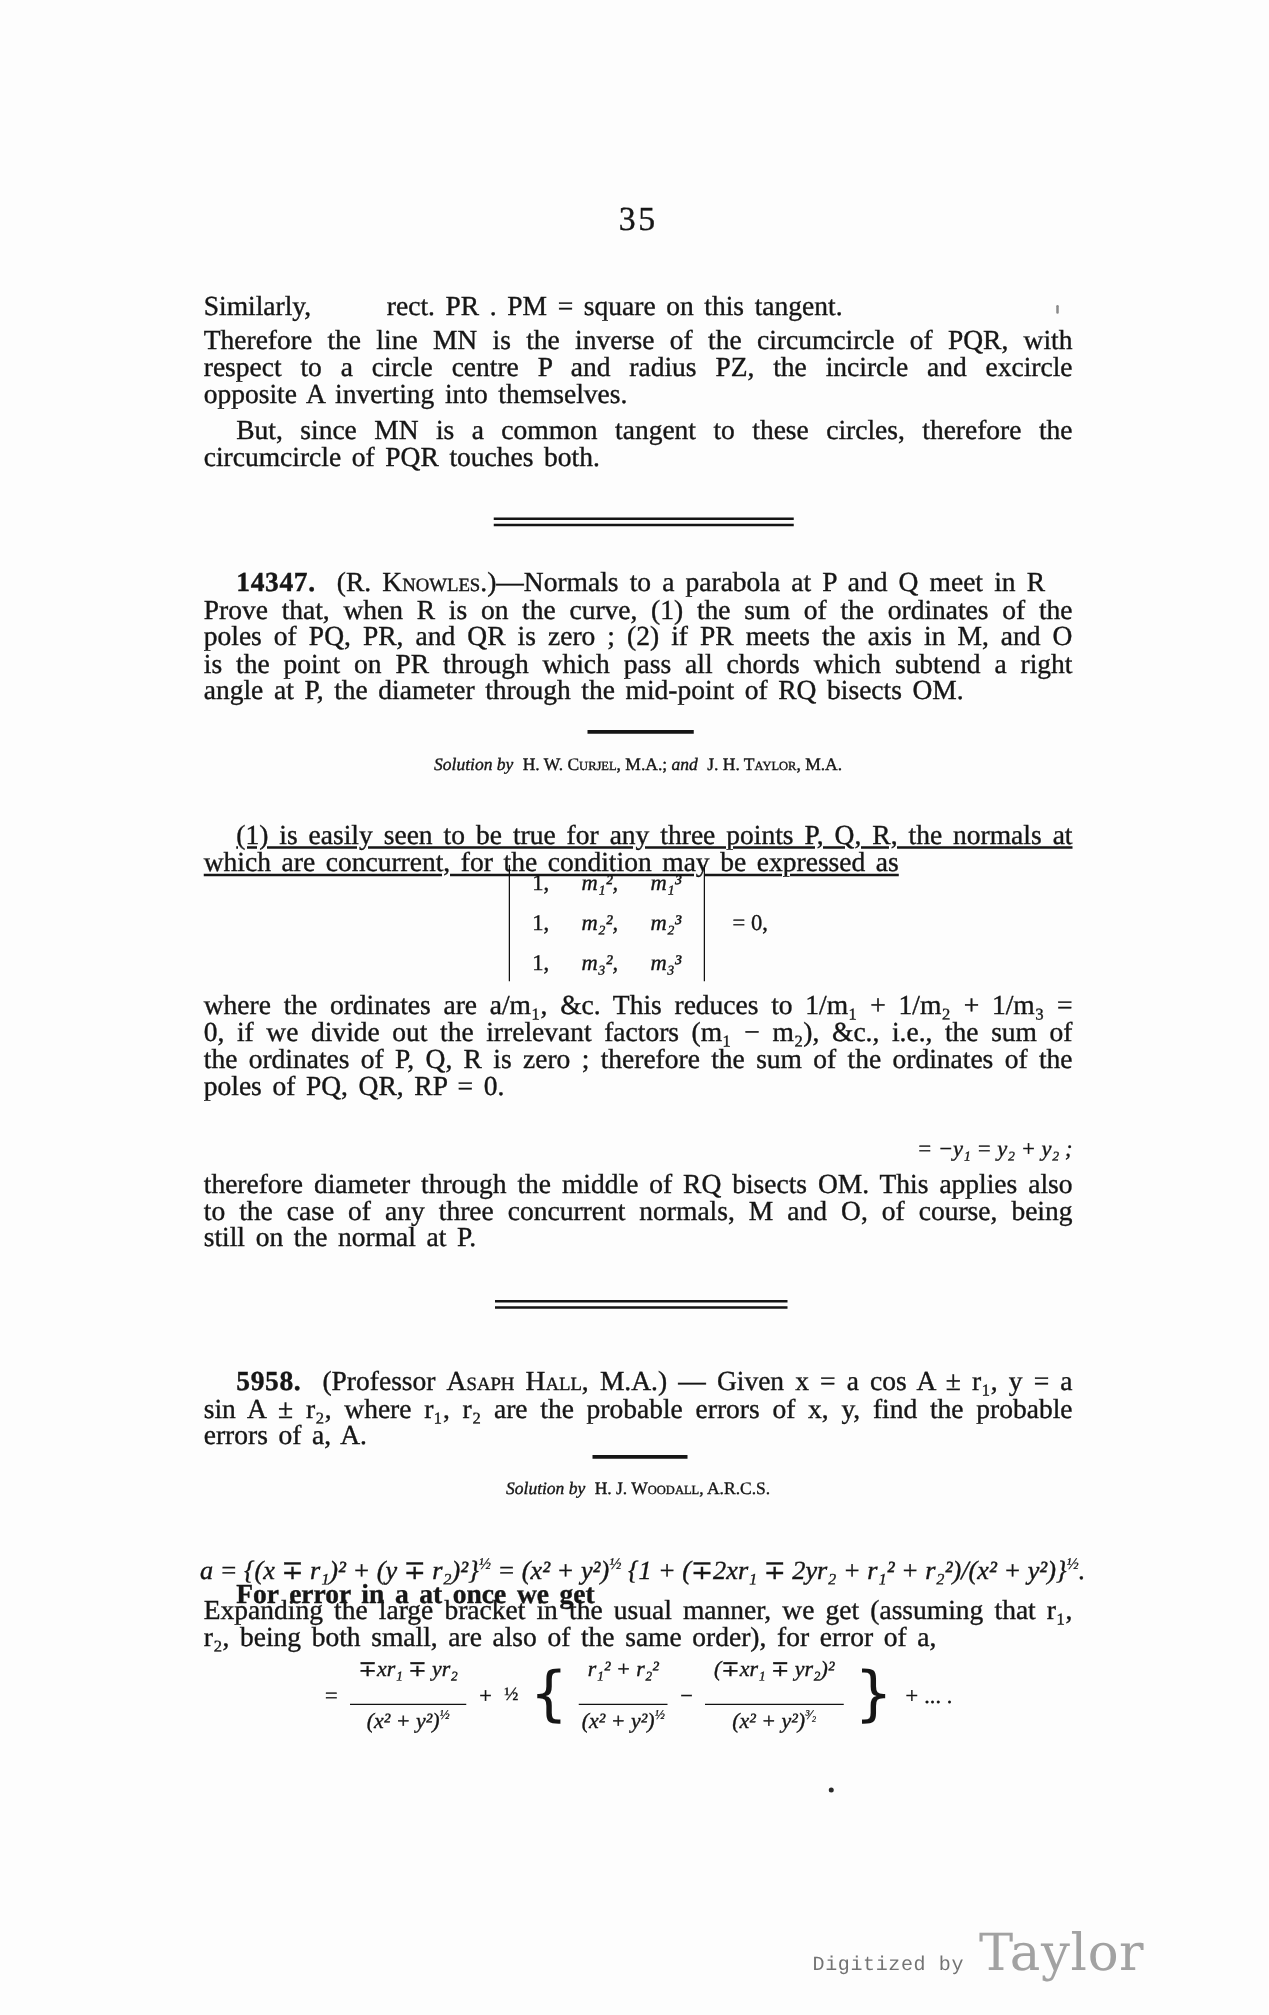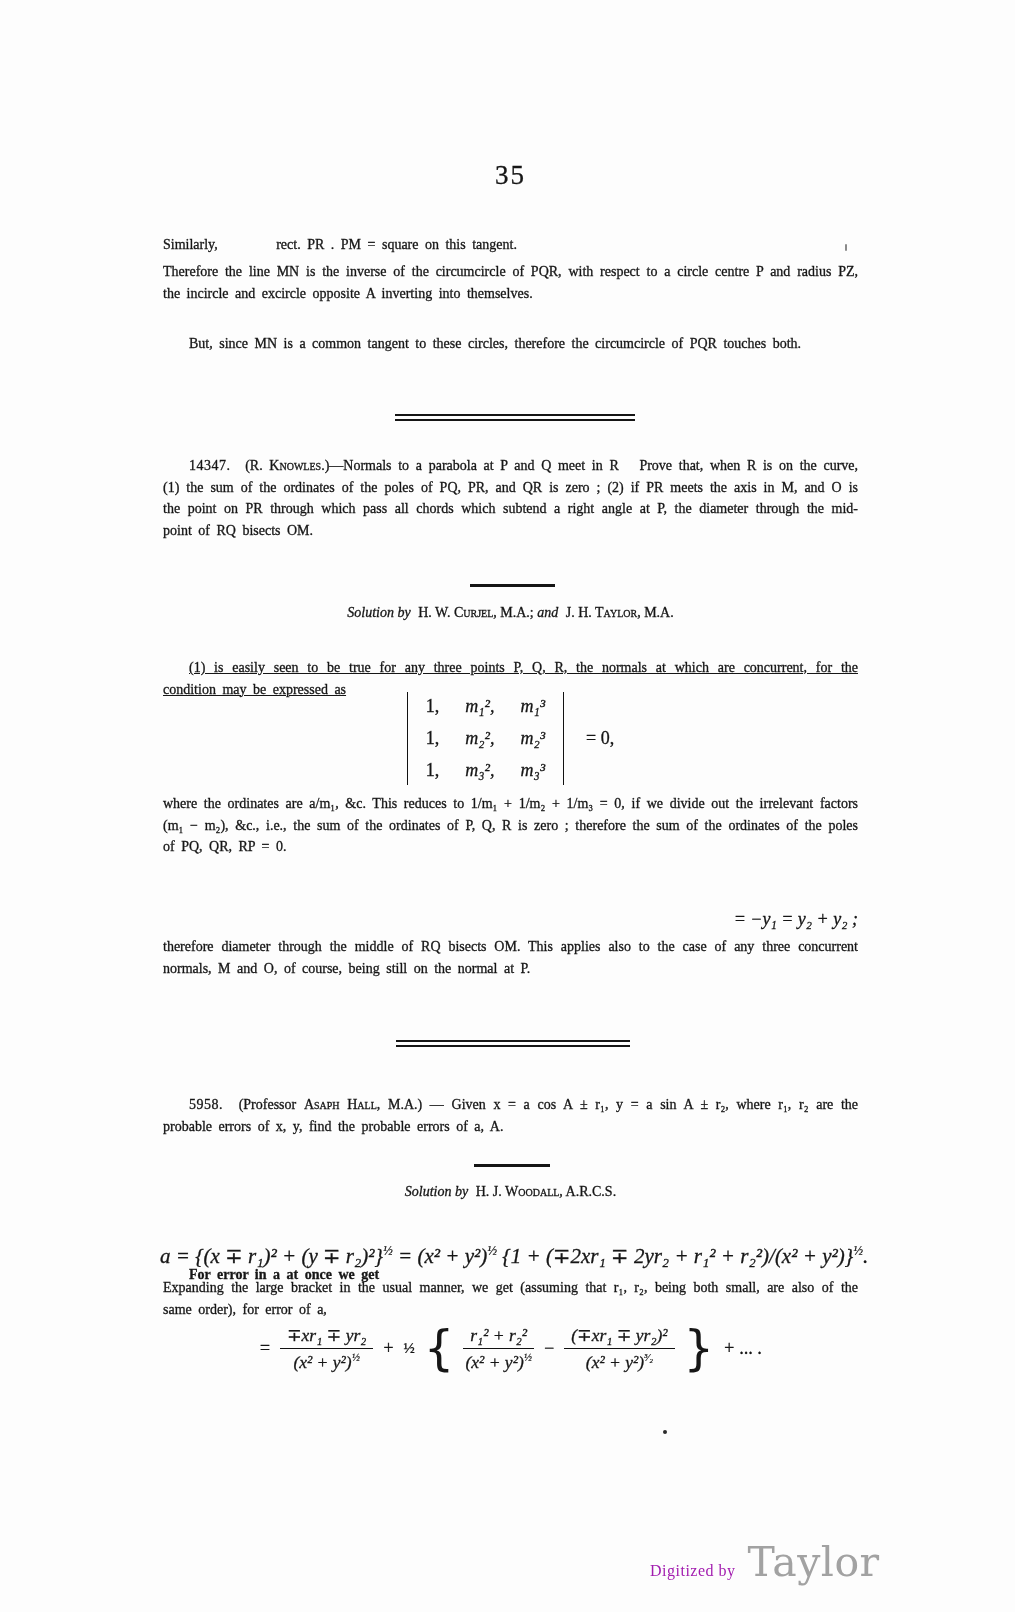--- a/index.html
+++ b/index.html
@@ -12,26 +12,26 @@
     -webkit-text-stroke:0.3px currentColor;
     overflow:hidden;
   }
   .abs{position:absolute;}
   .page-number{
     left:163px;top:160px;width:695px;
     text-align:center;font-size:27px;letter-spacing:2px;
   }
   .para{
     left:163px;width:695px;
-    font-size:14px;line-height:21.5px;
+    font-size:22px;line-height:21.5px;
     text-align:justify;word-spacing:3px;
   }
   .indent{text-indent:26px;}
   .sc{font-variant:small-caps;}
-  .prob-num{font-weight:400;letter-spacing:0.5px;margin-right:8px;}
+  .prob-num{font-weight:700;letter-spacing:0.5px;margin-right:8px;}
   .heading{left:163px;width:695px;text-align:center;font-size:14px;}
   .heading i{margin-right:4px;}
   
   .double-rule{border-top:2px solid #151515;border-bottom:2px solid #151515;height:3px;}
   .short-rule{height:2.5px;background:#151515;}
   
   .det-line{left:163px;width:695px;display:flex;justify-content:center;align-items:center;}
   .det{
     border-left:1.6px solid #111;border-right:1.6px solid #111;
     padding:4px 18px;
@@ -41,43 +41,43 @@
   }
   .det span{font-style:italic;}
   .det span.rm{font-style:normal;}
   .det-eq{margin-left:22px;font-size:18px;}
   
   .math{font-style:italic;}
   .formula-line{left:160px;width:712px;font-size:21px;white-space:nowrap;}
   .formula-center{left:163px;width:695px;text-align:right;font-size:18px;}
   sup{font-size:0.62em;vertical-align:super;-webkit-text-stroke:0.2px currentColor;}
   .frac{display:inline-flex;flex-direction:column;align-items:center;vertical-align:middle;font-size:17.5px;}
-  .frac .num{padding:0 7px 2px;border-bottom:1.5px solid #111;}
+  .frac .num{padding:0 7px 17px;border-bottom:1.5px solid #111;}
   .frac .den{padding-top:2px;}
   .formula-row{
     left:163px;width:695px;
     display:flex;justify-content:center;align-items:center;gap:9px;
     font-style:italic;font-size:18px;
   }
   .brace{
     font-family:"DejaVu Sans",sans-serif;
     font-size:48px;font-style:normal;line-height:0.9;
     -webkit-text-stroke:0;
   }
   .coef{font-size:15px;font-style:normal;}
   .speck{position:absolute;background:#2a2a2a;border-radius:50%;}
   
   .footer{
     left:650px;top:1538px;width:330px;
     display:flex;align-items:baseline;gap:12px;
     -webkit-text-stroke:0;
   }
   .digitized{
-    font-family:Liberation Serif, serif;
-    font-size:16px;color:#a21caf;letter-spacing:0.5px;
+    font-family:Liberation Mono, monospace;
+    font-size:16px;color:#737373;letter-spacing:0.5px;
   }
   .google{
     font-family:"DejaVu Serif",serif;
     font-size:41px;color:#a2a2a2;letter-spacing:0.5px;
   }
 </style>
 </head>
 <body>
 
 <div class="page">

